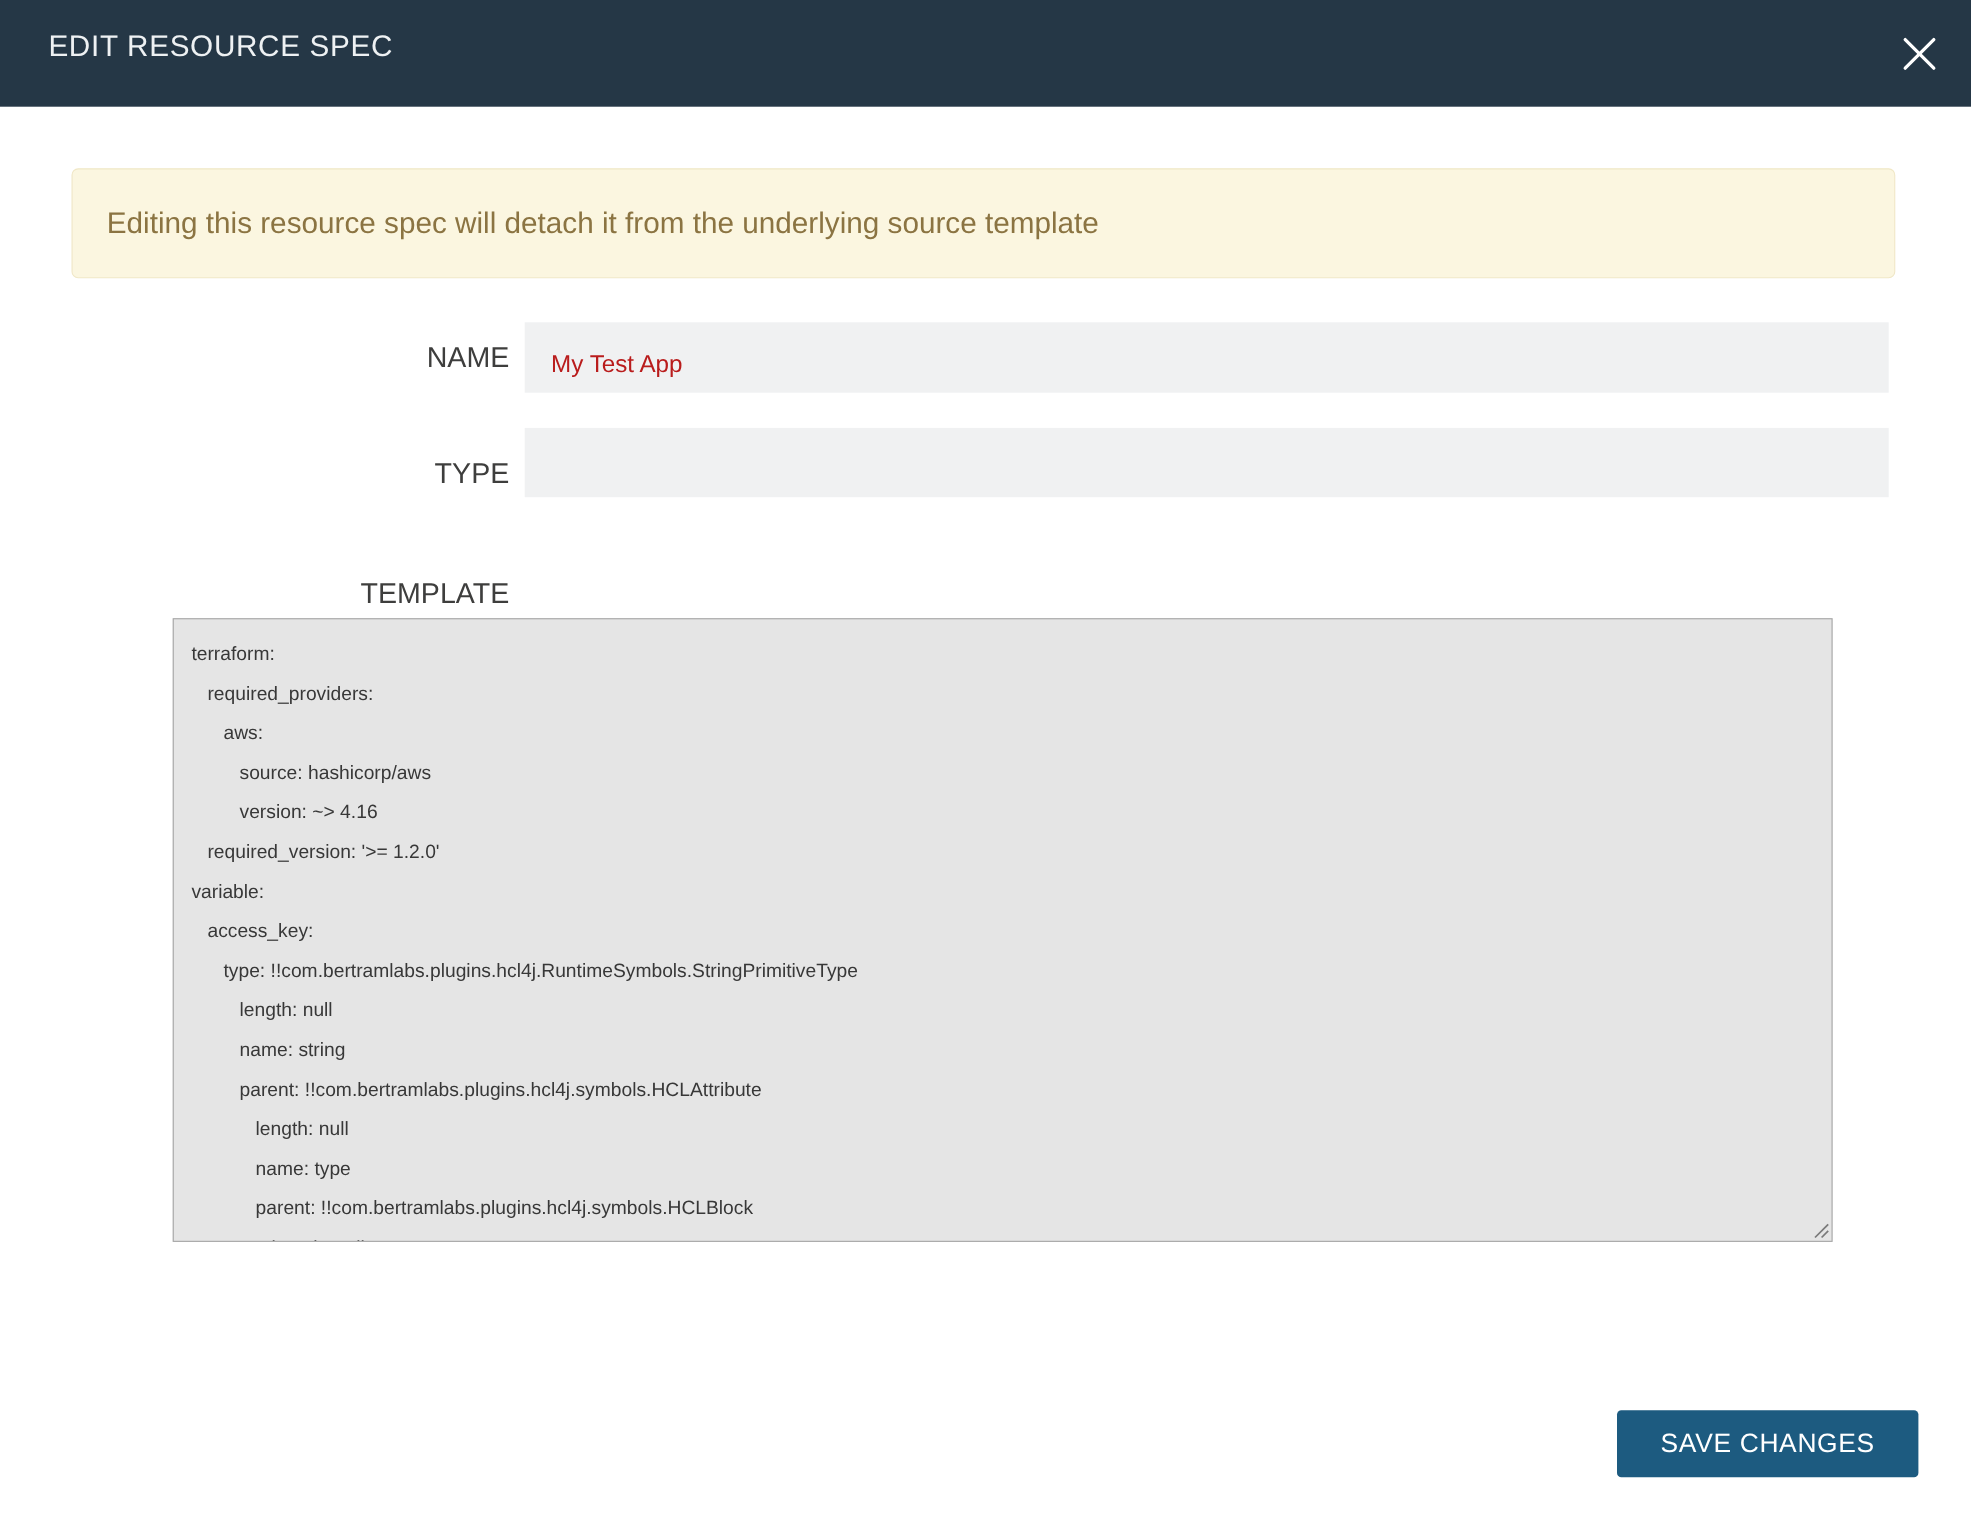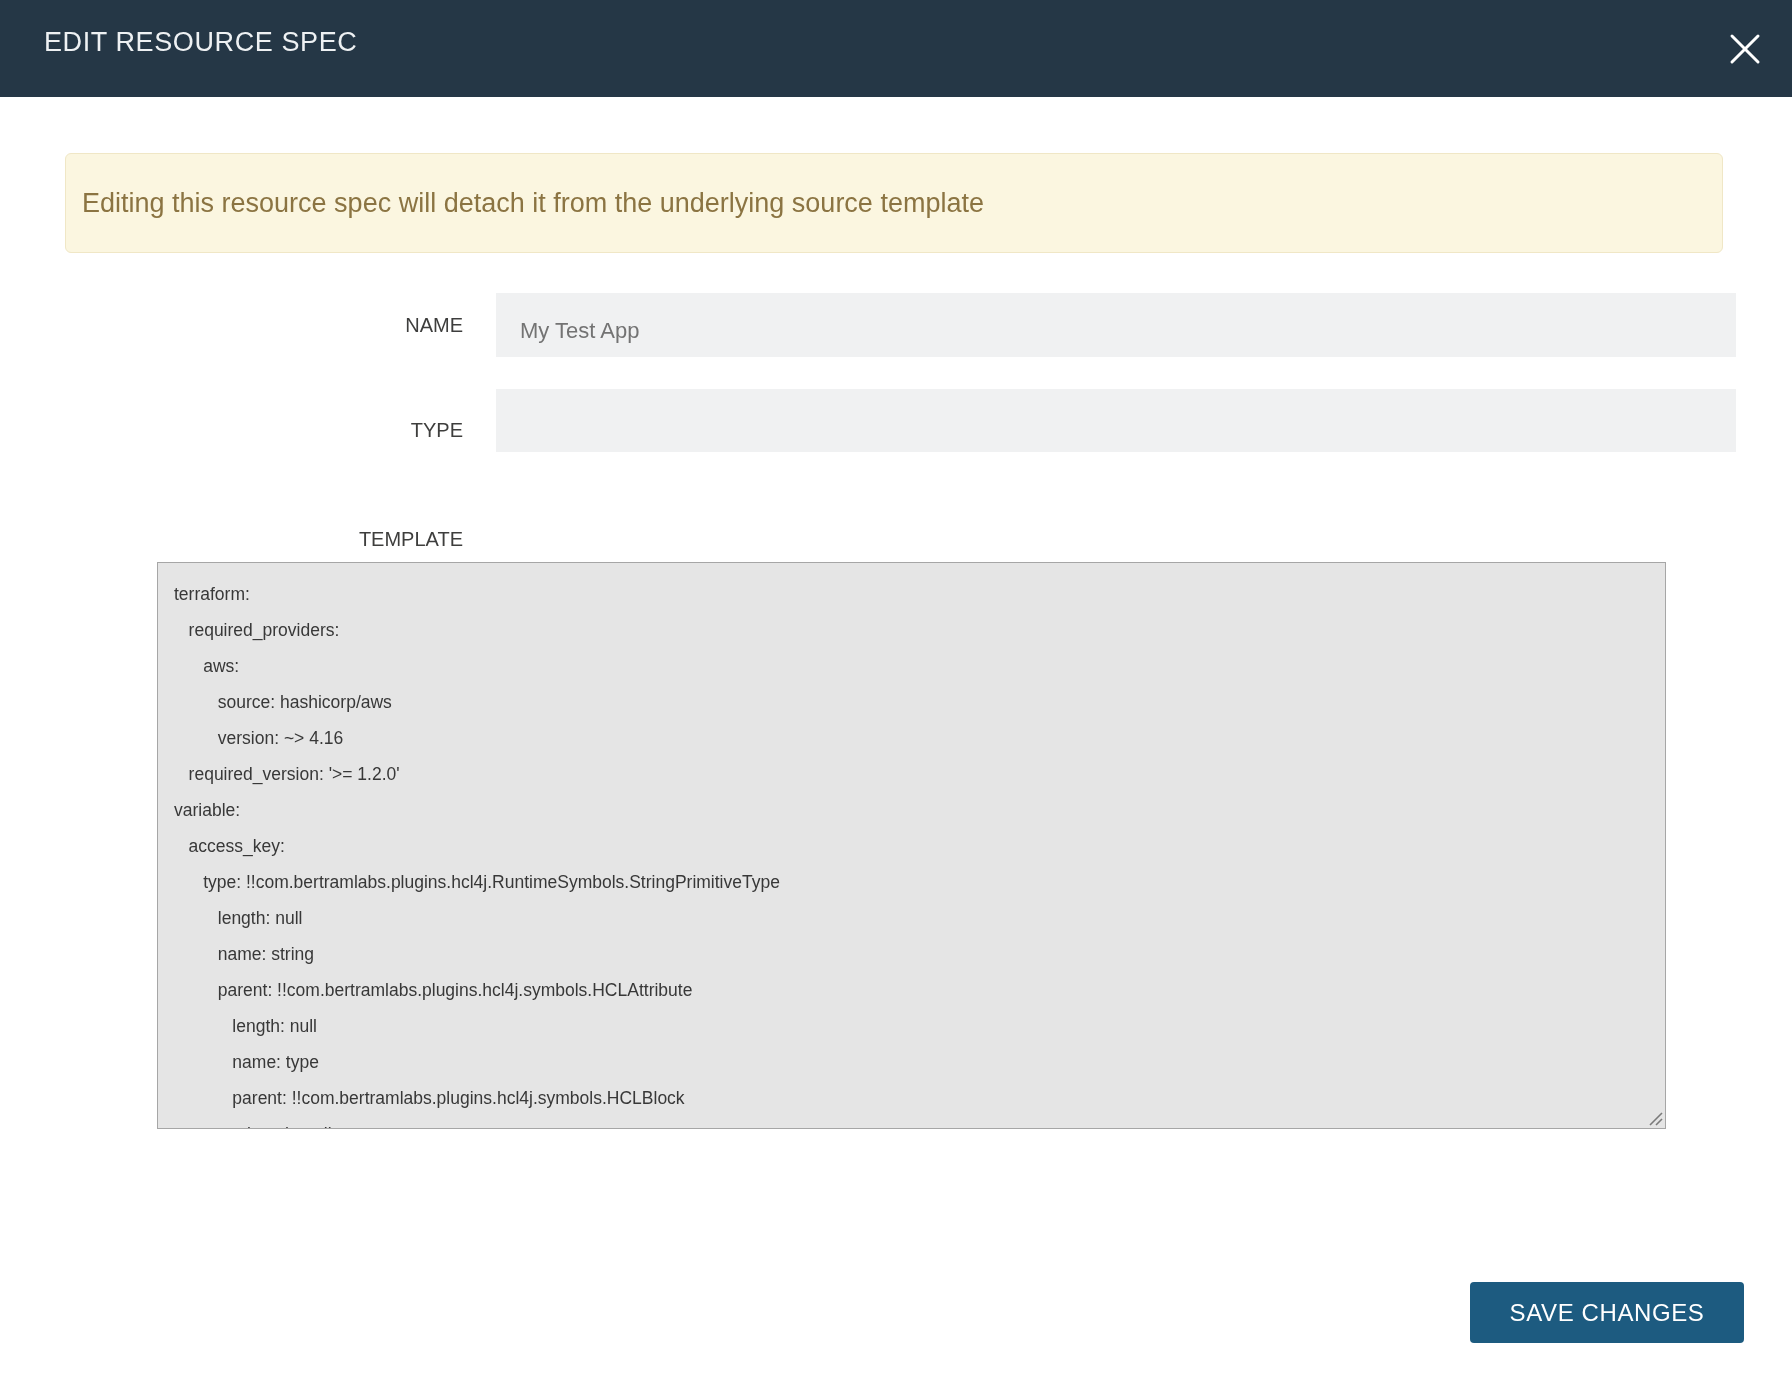--- a/index.html
+++ b/index.html
@@ -21,37 +21,37 @@
     position:absolute; top:30px; right:28px; width:38px; height:38px;
     background:transparent; border:none; padding:0; cursor:pointer;
     display:flex; align-items:center; justify-content:center;
   }
 
   
   .warning {
     position:absolute; left:65px; top:153px; width:1658px; height:100px;
     background:#fbf6e0; border:1px solid #f0e7c6; border-radius:6px;
     box-sizing:border-box; display:flex; align-items:center;
-    padding-left:16px; color:#8b7442; font-size:27px;
+    padding-left:31px; color:#8b7442; font-size:27px;
   }
 
   
   .field-label {
     position:absolute; left:0; width:463px; text-align:right;
-    font-size:20px; color:#3e3e3d;
+    font-size:26px; color:#3e3e3d;
   }
   .lbl-name     { top:293px; height:64px; line-height:64px; }
   .lbl-type     { top:399px; height:63px; line-height:63px; }
   .lbl-template { top:513px; height:52px; line-height:52px; }
 
   .text-input {
-    position:absolute; left:496px; width:1240px; box-sizing:border-box;
+    position:absolute; left:477px; width:1240px; box-sizing:border-box;
     background:#f0f1f2; border:none; outline:none;
     font-family:"Liberation Sans", sans-serif;
-    font-size:22px; color:#737373; padding:12px 0 0 24px;
+    font-size:22px; color:#b91c1c; padding:12px 0 0 24px;
   }
   .inp-name { top:293px; height:64px; }
   .inp-type { top:389px; height:63px; }
 
   
   .template-area {
     position:absolute; left:157px; top:562px; width:1509px; height:567px;
     box-sizing:border-box; background:#e5e5e5;
     border:1px solid #a6a6a6; border-radius:0;
     padding:13px 16px; margin:0;

